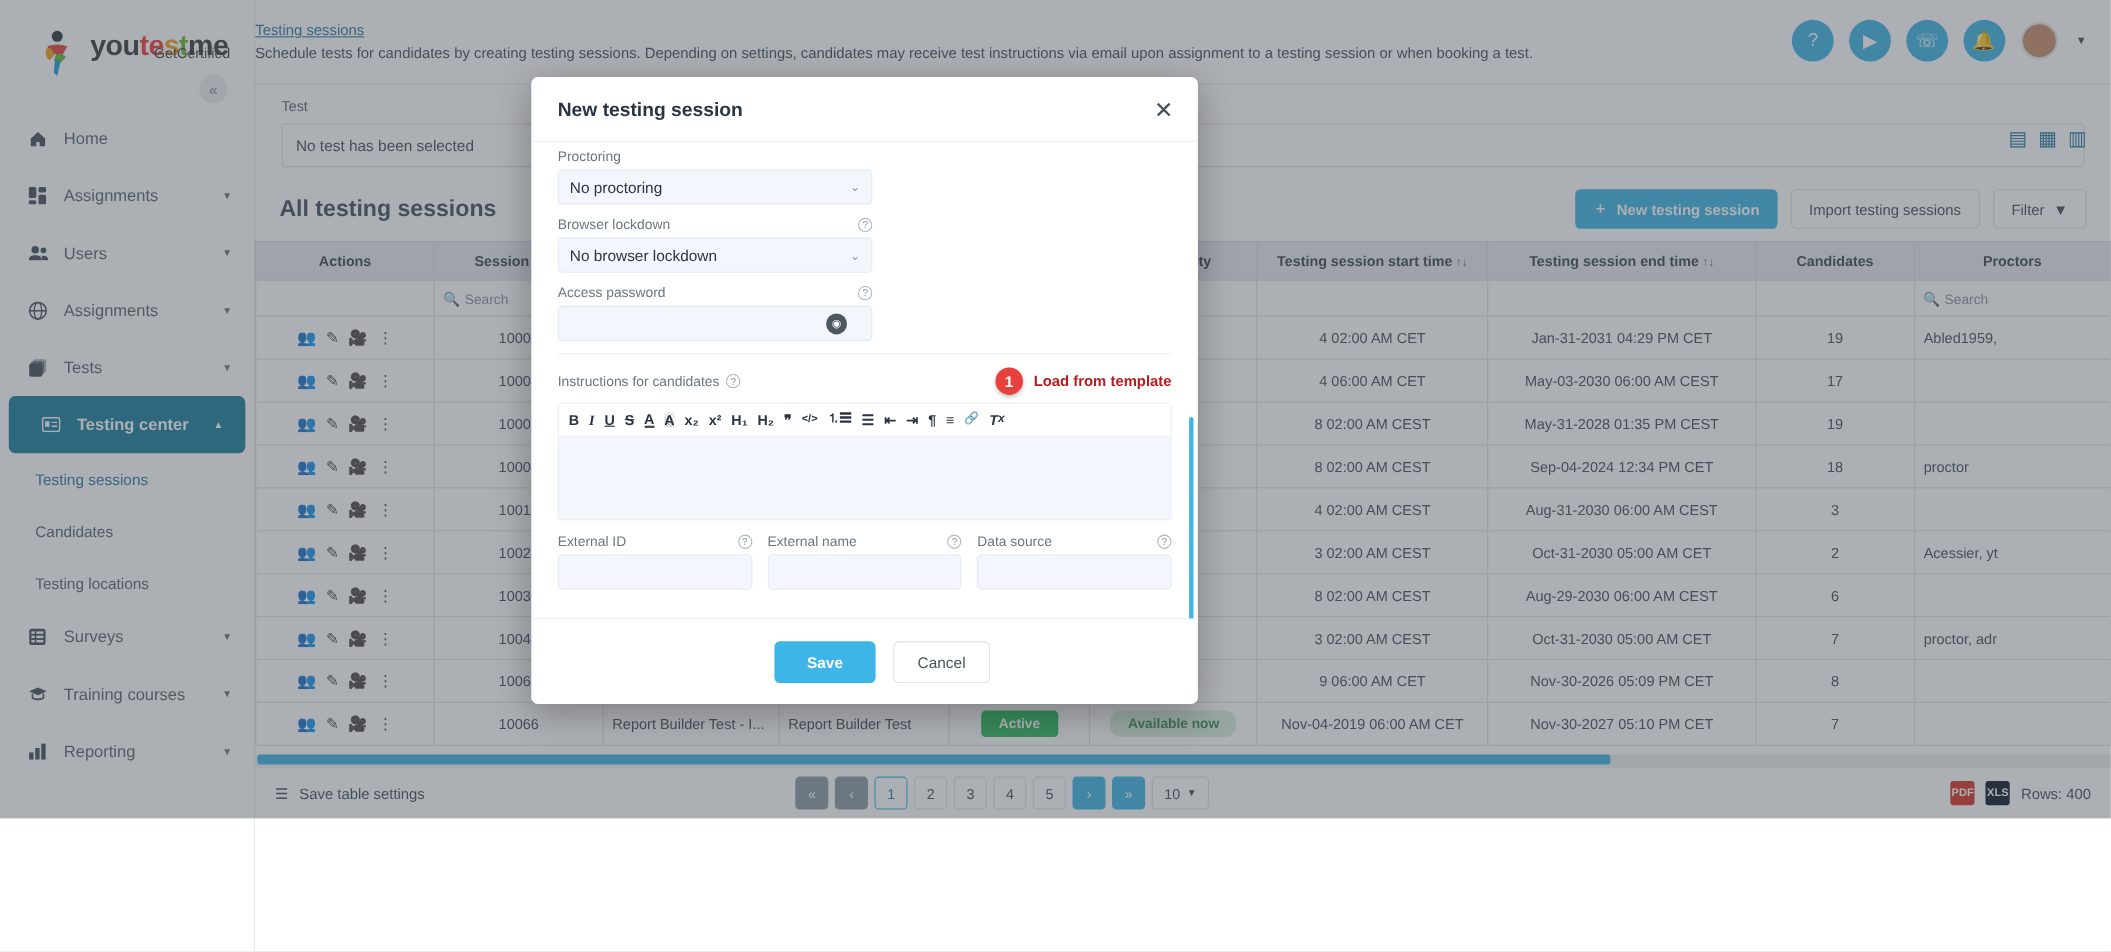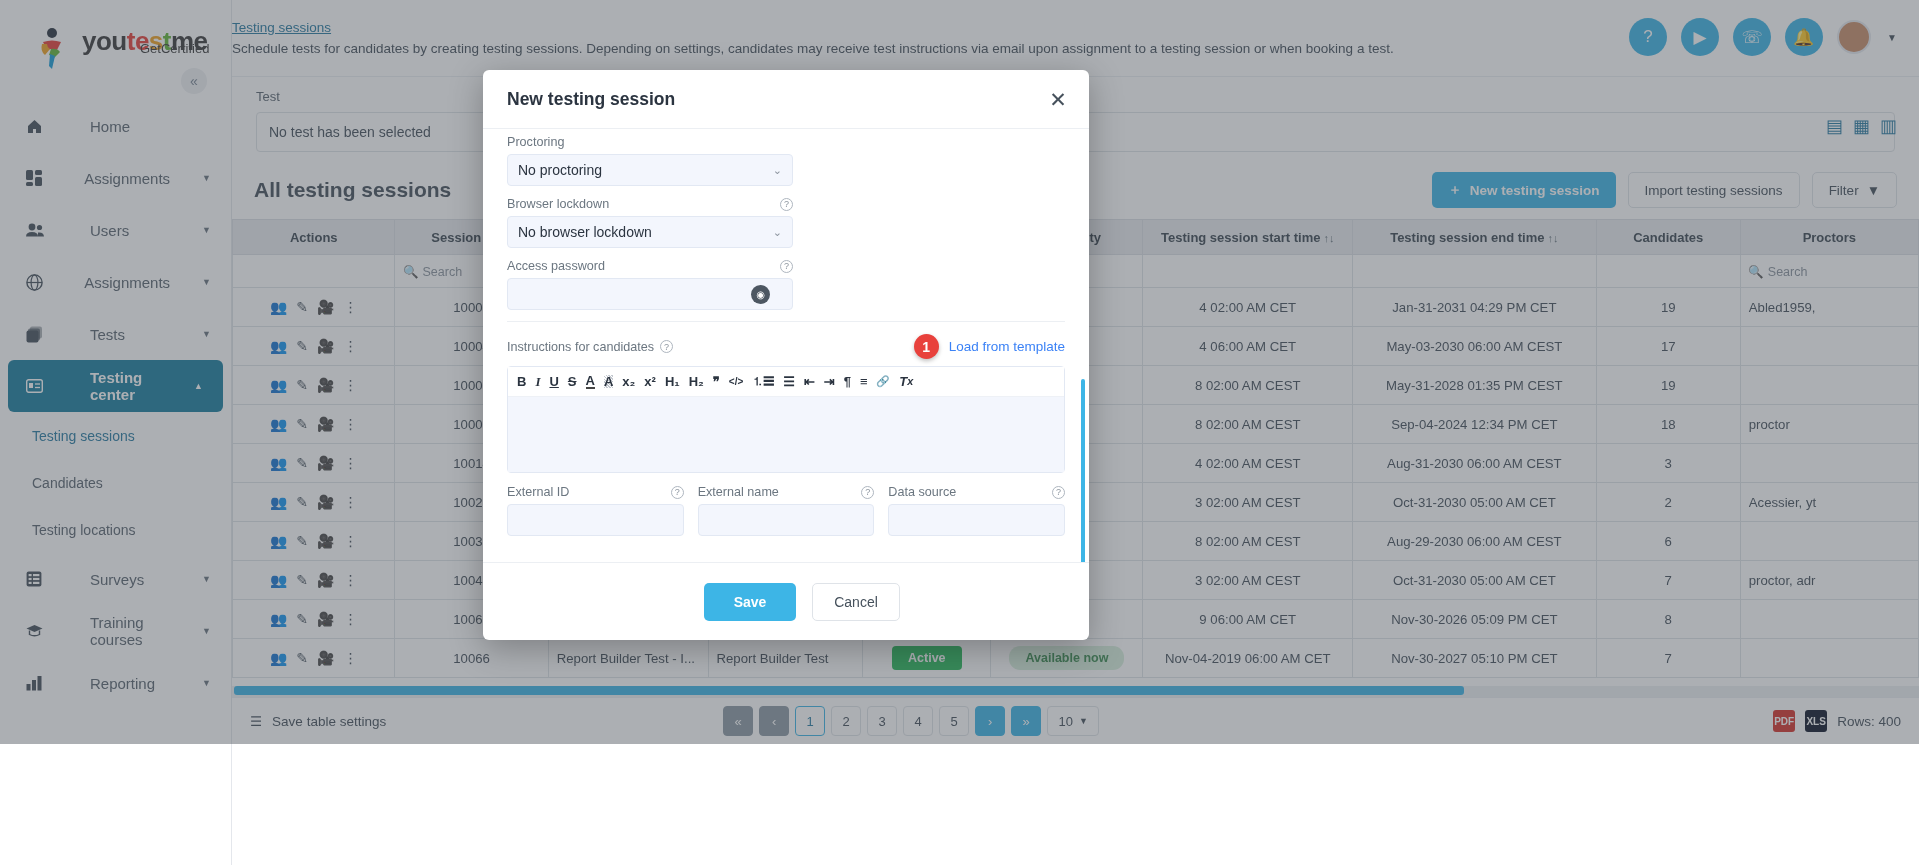--- a/index.html
+++ b/index.html
@@ -26,26 +26,26 @@
   .logo-text .c3 { color: #f0a323; } .logo-text .c4 { color: #63b63a; } .logo-text .c6 { color: #3b3b3b; }
   .logo-sub { position: absolute; left: 140px; top: 41px; font-size: 13px; color: #3b3b3b; }
   .collapse-btn {
     position: absolute; right: 24px; top: 68px; width: 26px; height: 26px;
     border-radius: 50%; background: #eef0f3; color: #7a8694;
     display: flex; align-items: center; justify-content: center; font-size: 14px;
   }
   .nav { margin-top: 8px; }
   .nav-item {
     display: flex; align-items: center; height: 52px; padding: 0 20px 0 26px;
-    color: #5b6671; font-size: 15px; position: relative; gap: 32px;
+    color: #5b6671; font-size: 15px; position: relative;
   }
   .nav-item .ni-icon { width: 26px; display: flex; align-items: center; color: #46515c; }
   .nav-item .ni-label { flex: 1; padding-left: 6px; }
   .nav-item .ni-caret { font-size: 9px; color: #6b7680; }
-  .nav-item.active { background: #1b7e9e; color: #fff; border-radius: 6px; margin: 0 8px; padding-left: 18px; font-weight: 600; }
+  .nav-item.active { background: #1b7e9e; color: #fff; border-radius: 6px; margin: 0 8px; padding-left: 30px; font-weight: 600; }
   .nav-item.active .ni-icon, .nav-item.active .ni-caret { color: #fff; }
   .nav-sub { height: 47px; display: flex; align-items: center; padding-left: 32px; font-size: 14px; color: #5b6671; }
   .nav-sub.sel { color: #2a7ca3; }
 
   
   .topbar { position: absolute; left: 232px; top: 0; right: 0; height: 76px; background: #fff; }
   .bc-link { position: absolute; left: 0px; top: 20px; font-size: 13.5px; color: #2a7ca3; text-decoration: underline; }
   .bc-desc { position: absolute; left: 0px; top: 41px; font-size: 13.5px; color: #46515c; }
   .topbar-icons { position: absolute; right: 22px; top: 18px; display: flex; gap: 14px; align-items: center; }
   .tb-icon { width: 38px; height: 38px; border-radius: 50%; display: flex; align-items: center; justify-content: center; color: #fff; font-size: 17px; }
@@ -120,21 +120,21 @@
   .help-i { width: 13px; height: 13px; border: 1px solid #aeb6bf; border-radius: 50%; font-size: 9px; color: #8b949e; display: inline-flex; align-items: center; justify-content: center; margin-left: 6px; }
   .sel-box { width: 286px; height: 32px; background: #f3f6fd; border: 1px solid #e2e8f3; border-radius: 4px; display: flex; align-items: center; padding: 0 10px; font-size: 14px; color: #2b3440; }
   .sel-caret { margin-left: auto; color: #8b949e; font-size: 11px; }
   .inp-box { width: 286px; height: 32px; background: #f3f6fd; border: 1px solid #e2e8f3; border-radius: 4px; display: flex; align-items: center; padding: 0 8px; position: relative; }
   .eye { position: absolute; right: 22px; width: 19px; height: 19px; border-radius: 50%; background: #4d5762; color: #fff; display: flex; align-items: center; justify-content: center; font-size: 10px; }
   .f-row { margin-bottom: 11px; }
   .divider { height: 1px; background: #eceff3; margin: 10px 0 12px 0; }
   .instr-head { display: flex; align-items: center; }
   .tpl-wrap { margin-left: auto; display: flex; align-items: center; gap: 10px; }
   .badge1 { width: 25px; height: 25px; border-radius: 50%; background: #e8413c; color: #fff; display: flex; align-items: center; justify-content: center; font-size: 14px; font-weight: 600; box-shadow: 0 2px 4px rgba(0,0,0,.25); }
-  .tpl-link { color: #3b82f6; font-size: 13.5px; font-weight: 400; }
+  .tpl-link { color: #b91c1c; font-size: 13.5px; font-weight: 700; }
   .editor { border: 1px solid #e2e8f3; border-radius: 4px; margin-top: 7px; }
   .ed-toolbar { height: 30px; display: flex; align-items: center; gap: 9px; padding: 0 9px; background: #fff; border-bottom: 1px solid #eef1f6; color: #2b3440; font-size: 13px; font-weight: 700; }
   .ed-toolbar span { display: inline-flex; align-items: center; line-height: 1; }
   .ed-area { height: 75px; background: #f3f6fd; }
   .triple { display: flex; gap: 14px; margin-top: 12px; }
   .triple .col { flex: 1; }
   .triple .inp-box { width: 100%; height: 32px; }
   .mini-scroll { position: absolute; right: 4px; top: 250px; width: 4px; height: 250px; background: #3db5e6; border-radius: 2px; }
   .modal-foot { flex: none; height: 78px; border-top: 1px solid #eceff3; display: flex; align-items: center; justify-content: center; gap: 16px; padding-left: 32px; }
   .btn-save { background: #3db5e6; color: #fff; width: 92px; height: 38px; border-radius: 5px; font-size: 14px; font-weight: 700; display: flex; align-items: center; justify-content: center; }

